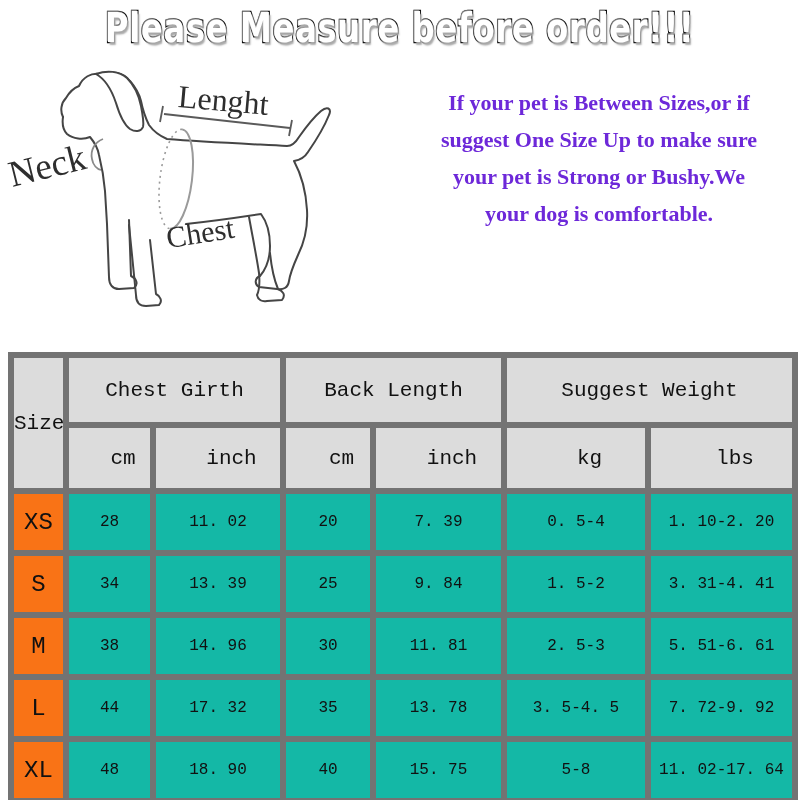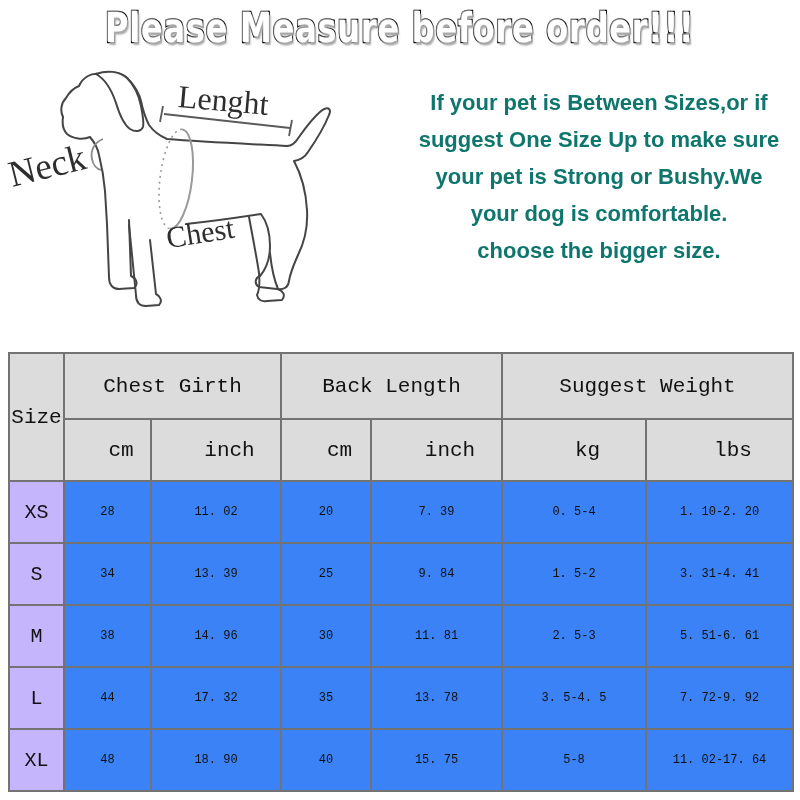--- a/index.html
+++ b/index.html
@@ -22,35 +22,35 @@
   
   .dog-figure { position:absolute; left:0; top:62px; width:400px; height:280px; }
   .dog-figure svg { position:absolute; left:0; top:0; }
   .lbl { position:absolute; font-family:"Liberation Serif", serif; color:#2e2e2e; white-space:nowrap; }
   .lbl-neck   { left:8px;   top:82px;  font-size:37px; transform:rotate(-14deg); }
   .lbl-length { left:178px; top:20px;  font-size:32px; transform:rotate(5deg); }
   .lbl-chest  { left:166px; top:154px; font-size:30px; transform:rotate(-9deg); }
 
   
   .notice { position:absolute; left:402px; top:84px; width:394px; text-align:center;
-            color:#0f766e; font-weight:bold; font-size:22px; line-height:37px;
-            font-family:Liberation Sans, sans-serif; }
+            color:#6d28d9; font-weight:bold; font-size:22px; line-height:37px;
+            font-family:Liberation Serif, serif; }
   .notice div { white-space:nowrap; }
 
   
   table.size-table { position:absolute; left:8px; top:352px; width:784px;
                      border-collapse:collapse; table-layout:fixed;
                      font-family:"Liberation Mono", monospace; color:#111; }
   .size-table th, .size-table td {
-    border:2px solid #737373; text-align:center; vertical-align:middle;
+    border:6px solid #737373; text-align:center; vertical-align:middle;
     padding:0; font-weight:normal; white-space:nowrap;
   }
   .size-table thead th { background:#dcdcdc; font-size:21px; }
-  .size-table tbody th { background:#c4b5fd; font-size:20px; }
-  .size-table td { background:#3b82f6; font-size:12px; }
+  .size-table tbody th { background:#f97316; font-size:24px; }
+  .size-table td { background:#14b8a6; font-size:16px; }
   .size-table tr.h1 th { height:64px; }
   .size-table tr.h2 th { height:60px;padding-left:27px; }
   .size-table tbody tr { height:62px; }
 </style>
 </head>
 <body>
 
 <div class="page">
 
   <div class="title">
@@ -109,21 +109,20 @@
     <span class="lbl lbl-neck">Neck</span>
     <span class="lbl lbl-length">Lenght</span>
     <span class="lbl lbl-chest">Chest</span>
   </div>
 
   <div class="notice">
     <div>If your pet is Between Sizes,or if</div>
     <div>suggest One Size Up to make sure</div>
     <div>your pet is Strong or Bushy.We</div>
     <div>your dog is comfortable.</div>
-    <div>choose the bigger size.</div>
   </div>
 
   <table class="size-table">
     <colgroup>
       <col style="width:55px">
         <col style="width:87px">
         <col style="width:130px">
       <col style="width:90px">
         <col style="width:131px">
         <col style="width:144px">

